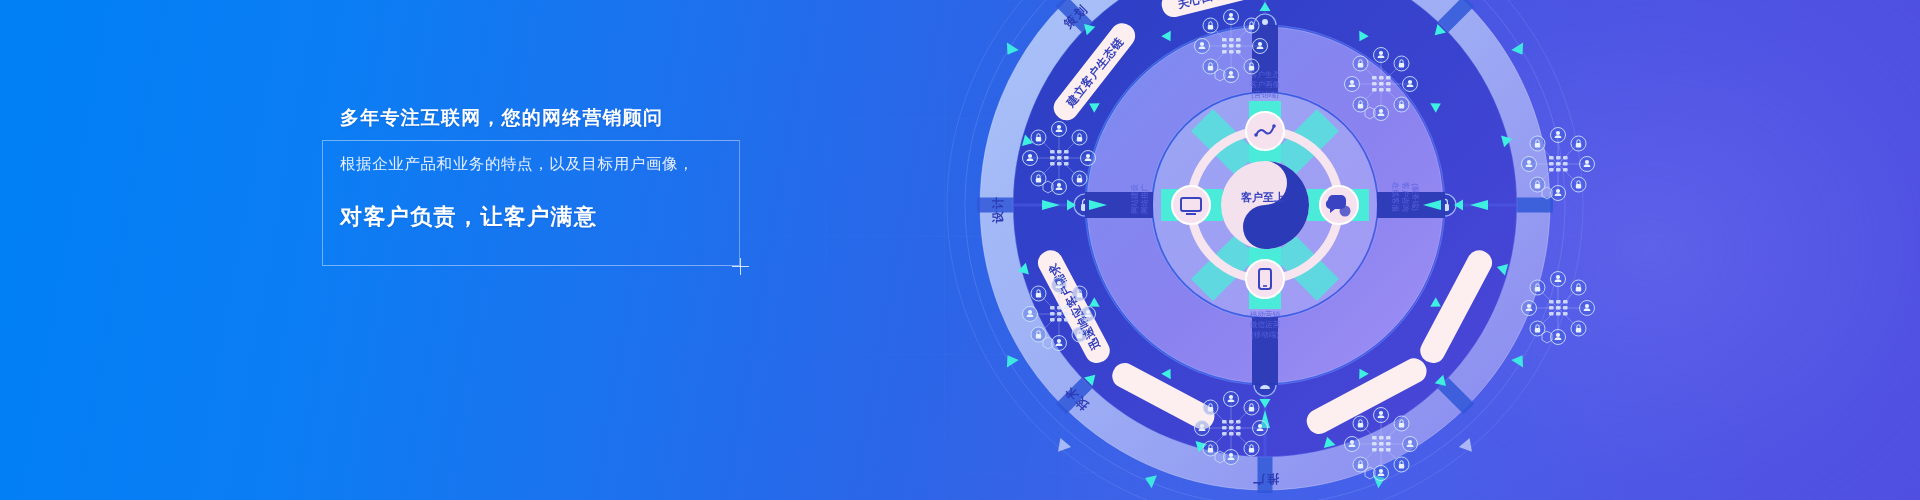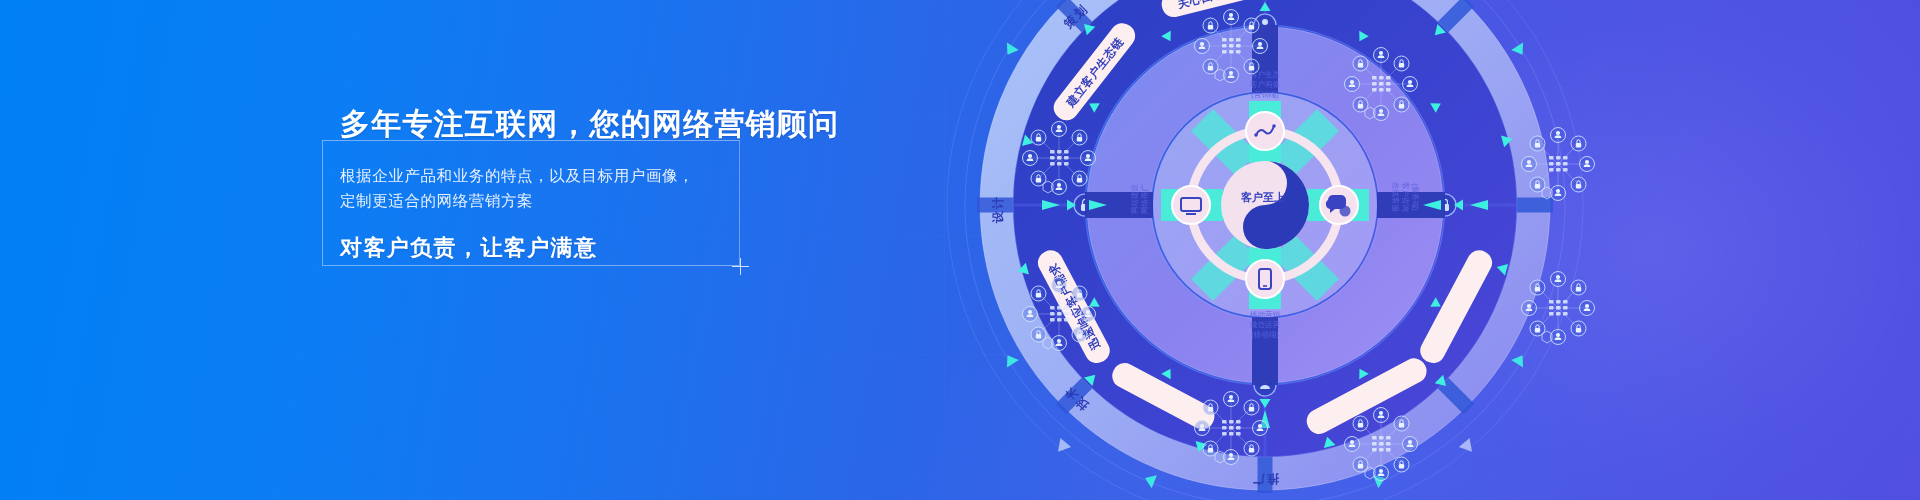--- a/index.html
+++ b/index.html
@@ -52,31 +52,31 @@
     position:absolute;left:410px;top:118px;width:17px;height:17px;
   }
   .plus-mark:before,.plus-mark:after{
     content:"";position:absolute;background:rgba(255,255,255,.80);
   }
   .plus-mark:before{left:0;top:8px;width:17px;height:1.4px;}
   .plus-mark:after{left:8px;top:0;width:1.4px;height:17px;}
 
   .copy-text{position:absolute;left:18px;top:-32px;width:460px;}
   .headline{
-    font-size:30px;font-weight:bold;color:#ffffff;letter-spacing:1.2px;
+    font-size:19px;font-weight:bold;color:#ffffff;letter-spacing:1.2px;
     line-height:1.05;white-space:nowrap;
     text-shadow:0 1px 2px rgba(0,30,90,.18);
   }
   .sub{
     margin-top:23px;
     font-size:15.5px;color:#e8f1ff;line-height:1.62;letter-spacing:.6px;
     white-space:nowrap;font-weight:400;
   }
   .tagline{
-    margin-top:20px;
+    margin-top:26px;
     font-size:22px;font-weight:bold;color:#ffffff;letter-spacing:1.4px;
     white-space:nowrap;
     text-shadow:0 1px 2px rgba(0,30,90,.18);
   }
 
   
   .wheel{position:absolute;left:940px;top:-120px;width:650px;height:650px;}
   .wheel svg{display:block;width:650px;height:650px;}
 
   
@@ -93,21 +93,20 @@
   <div class="bg-glow-b"></div>
   <div class="bg-grid"></div>
 
   <div class="copy-wrap">
     <div class="copy-frame"></div>
     <div class="plus-mark"></div>
     <div class="copy-text">
       <div class="headline">多年专注互联网，您的网络营销顾问</div>
       <div class="sub">
         <div>根据企业产品和业务的特点，以及目标用户画像，</div>
-        <div>定制更适合的网络营销方案</div>
       </div>
       <div class="tagline">对客户负责，让客户满意</div>
     </div>
   </div>
 
   <div class="wheel">
     <svg viewBox="0 0 650 650" xmlns="http://www.w3.org/2000/svg">
       <defs>
         <linearGradient id="gRingOuter" x1="0" y1="0" x2="1" y2="1">
           <stop offset="0%" stop-color="#b9d0fb"></stop>

